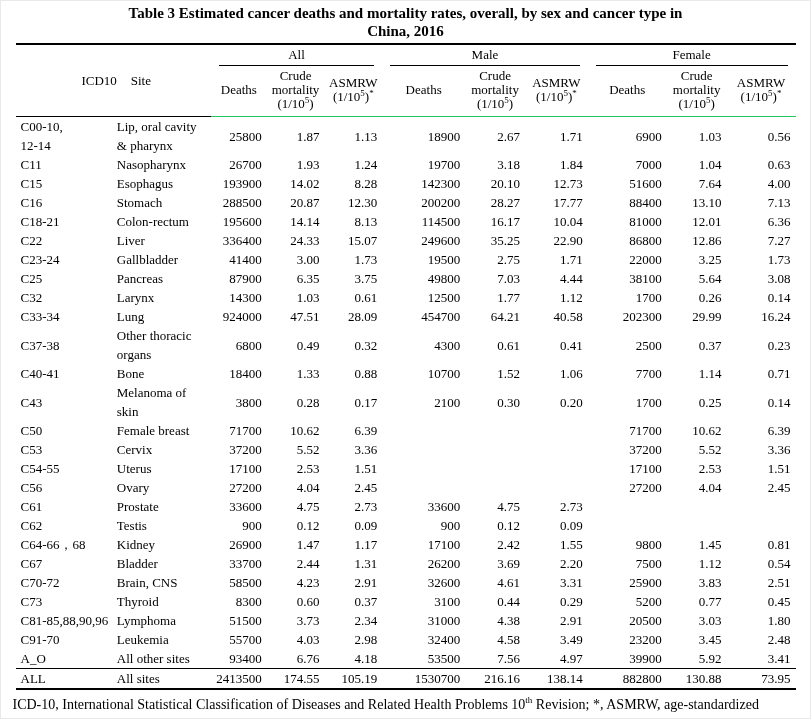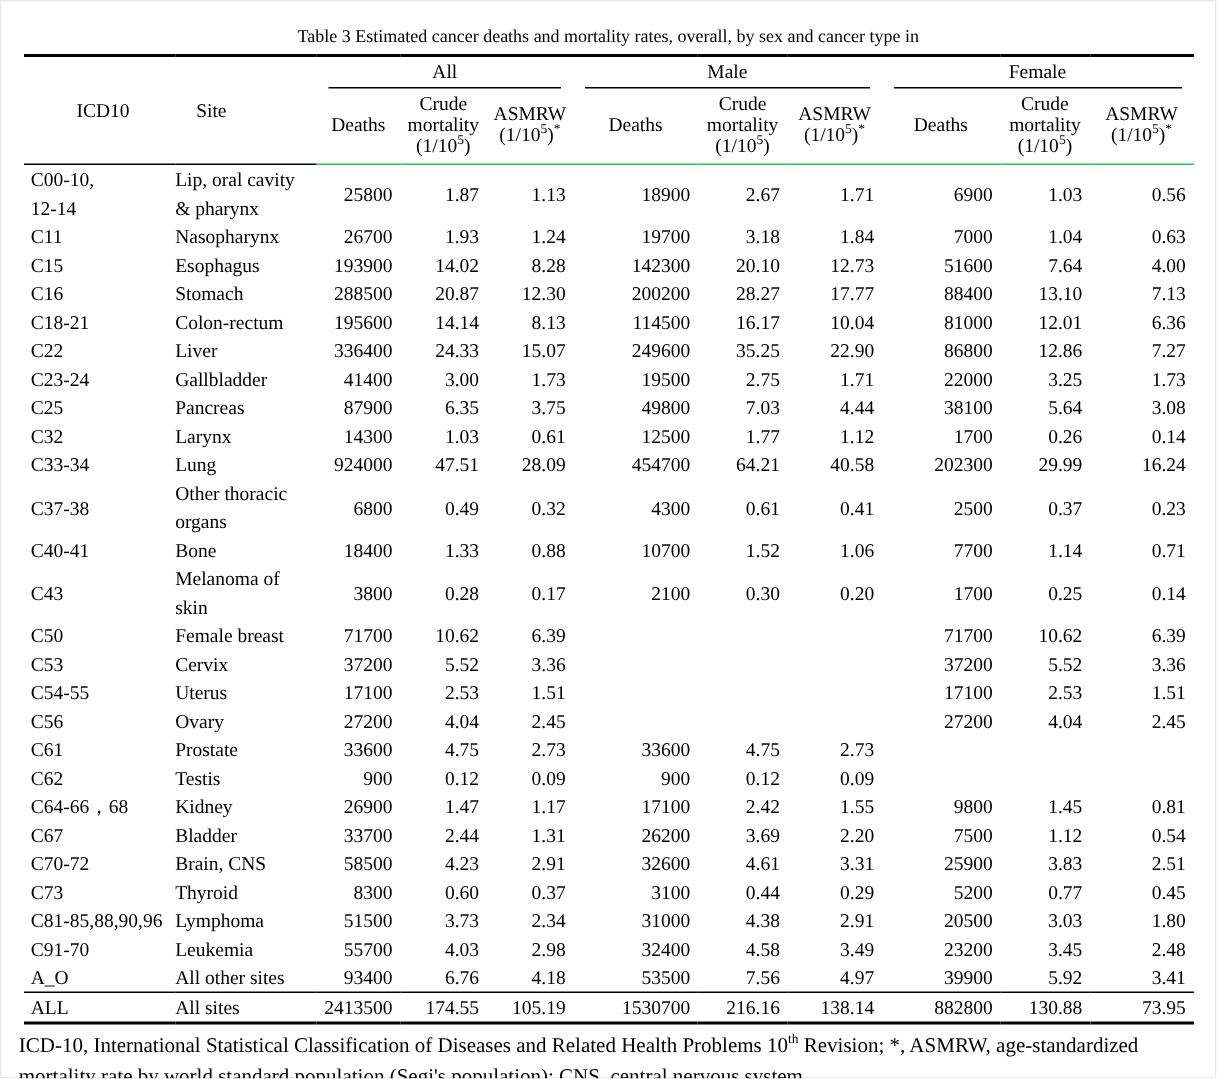--- a/index.html
+++ b/index.html
@@ -10,25 +10,25 @@
   }
   .page {
     width: 811px;
     height: 719px;
     background: #ffffff;
     overflow: hidden;
     box-shadow: inset 0 0 0 1px #e9e9e9;
     box-sizing: border-box;
   }
   .title {
-    font-weight: normal;
-    font-size: 12px;
+    font-weight: bold;
+    font-size: 15px;
     line-height: 18px;
     text-align: center;
-    padding-top: 15px;
+    padding-top: 4px;
   }
   table.main {
     width: 780px;
     margin: 3px auto 0;
     border-collapse: collapse;
     table-layout: fixed;
     border-top: 2px solid #000;
     border-bottom: 2px solid #000;
     font-size: 13px;
   }
@@ -36,21 +36,21 @@
   th.grp-cell { vertical-align: bottom; height: 21px; }
   .grp-inner {
     border-bottom: 1px solid #000;
     margin: 0 8px;
     text-align: center;
     padding-bottom: 3px;
     line-height: 15px;
   }
   th.stub {
     vertical-align: middle;
-    text-align: center;
+    text-align: right;
     border-bottom: 1px solid #000;
     padding-left: 5px;
   }
   th.stub.site-h { text-align: left; padding-left: 14px; }
   tr.sub th {
     border-bottom: 1px solid #22c55e;
     vertical-align: middle;
     text-align: center;
     line-height: 14px;
     padding: 3px 0 5px;
@@ -74,20 +74,21 @@
     text-align: left;
   }
 </style>
 </head>
 <body>
 
 <div class="page">
 
   <div class="title">
     <div>Table 3 Estimated cancer deaths and mortality rates, overall, by sex and cancer type in</div>
+    <div>China, 2016</div>
   </div>
 
   <table class="main">
     <colgroup>
       <col style="width:100px">
         <col style="width:93px">
       <col style="width:55px">
         <col style="width:57px">
         <col style="width:57px">
       <col style="width:82px">

